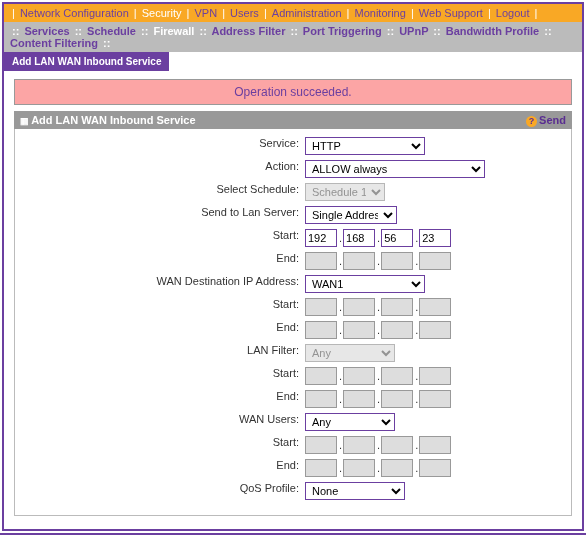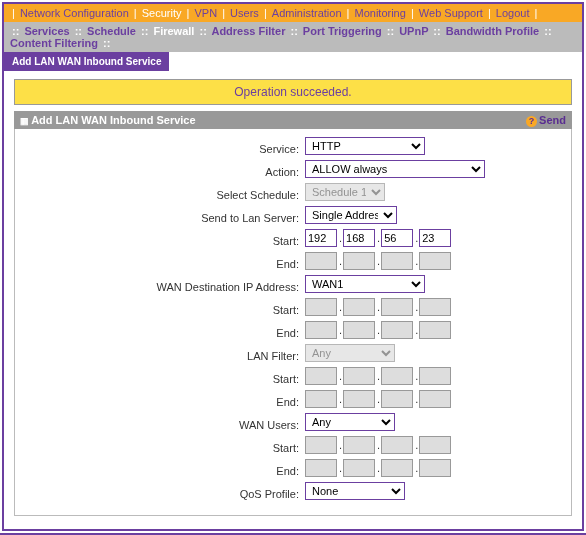--- a/index.html
+++ b/index.html
@@ -8,26 +8,26 @@
 .topnav{background:#f9a825;padding:3px 6px;color:#fff;font-weight:normal;font-size:10px}
 .topnav span{cursor:pointer}
 .topnav .sep{color:#fff;margin:0 2px}
 .subnav{background:#bbb;padding:3px 6px;font-size:10px;color:#6b3fa0;font-weight:bold}
 .subnav span{cursor:pointer}
 .subnav .active{color:#fff}
 .subnav .s{color:#fff;margin:0 2px}
 .tabbar{padding:0;margin:0}
 .tab{display:inline-block;background:#6b3fa0;color:#fff;font-weight:bold;font-size:10px;padding:4px 8px}
 .content{padding:8px 10px}
-.status{border:1px solid #999;text-align:center;padding:5px;color:#6b3fa0;font-size:12px;margin-bottom:6px;background:#fde047}
+.status{border:1px solid #999;text-align:center;padding:5px;color:#6b3fa0;font-size:12px;margin-bottom:6px;background:#fca5a5}
 .secthead{background:#999;color:#fff;font-weight:bold;padding:3px 6px;font-size:11px;position:relative}
 .help{position:absolute;right:6px;top:3px;color:#5a2d91;font-size:10px}
 .help b{background:#f9a825;color:#5a2d91;border-radius:50%;display:inline-block;width:11px;height:11px;text-align:center;line-height:11px;font-size:9px;margin-right:2px}
 .formbox{border:1px solid #bbb;border-top:none;padding:8px 10px 10px;background:#fff}
-.row{display:flex;align-items:flex-end;margin-bottom:5px}
+.row{display:flex;align-items:flex-start;margin-bottom:5px}
 .lbl{width:280px;text-align:right;padding-right:6px;color:#333}
 .ctrl{flex:1}
 select{border:1px solid #6b3fa0;background:#fff;font-size:11px;height:18px;padding:0 2px}
 select:disabled{background:#ddd;border-color:#999;color:#666}
 input[type=text]{border:1px solid #6b3fa0;height:18px;width:32px;font-size:11px;padding:0 2px;text-align:left}
 input[type=text]:disabled{background:#ddd;border-color:#999}
 input[type=checkbox]{vertical-align:middle}
 .ipgroup input{margin-right:1px}
 .ipgroup .dot{margin:0 1px;color:#333}
 .purplebar{background:#6b3fa0;height:6px;margin-top:2px}

